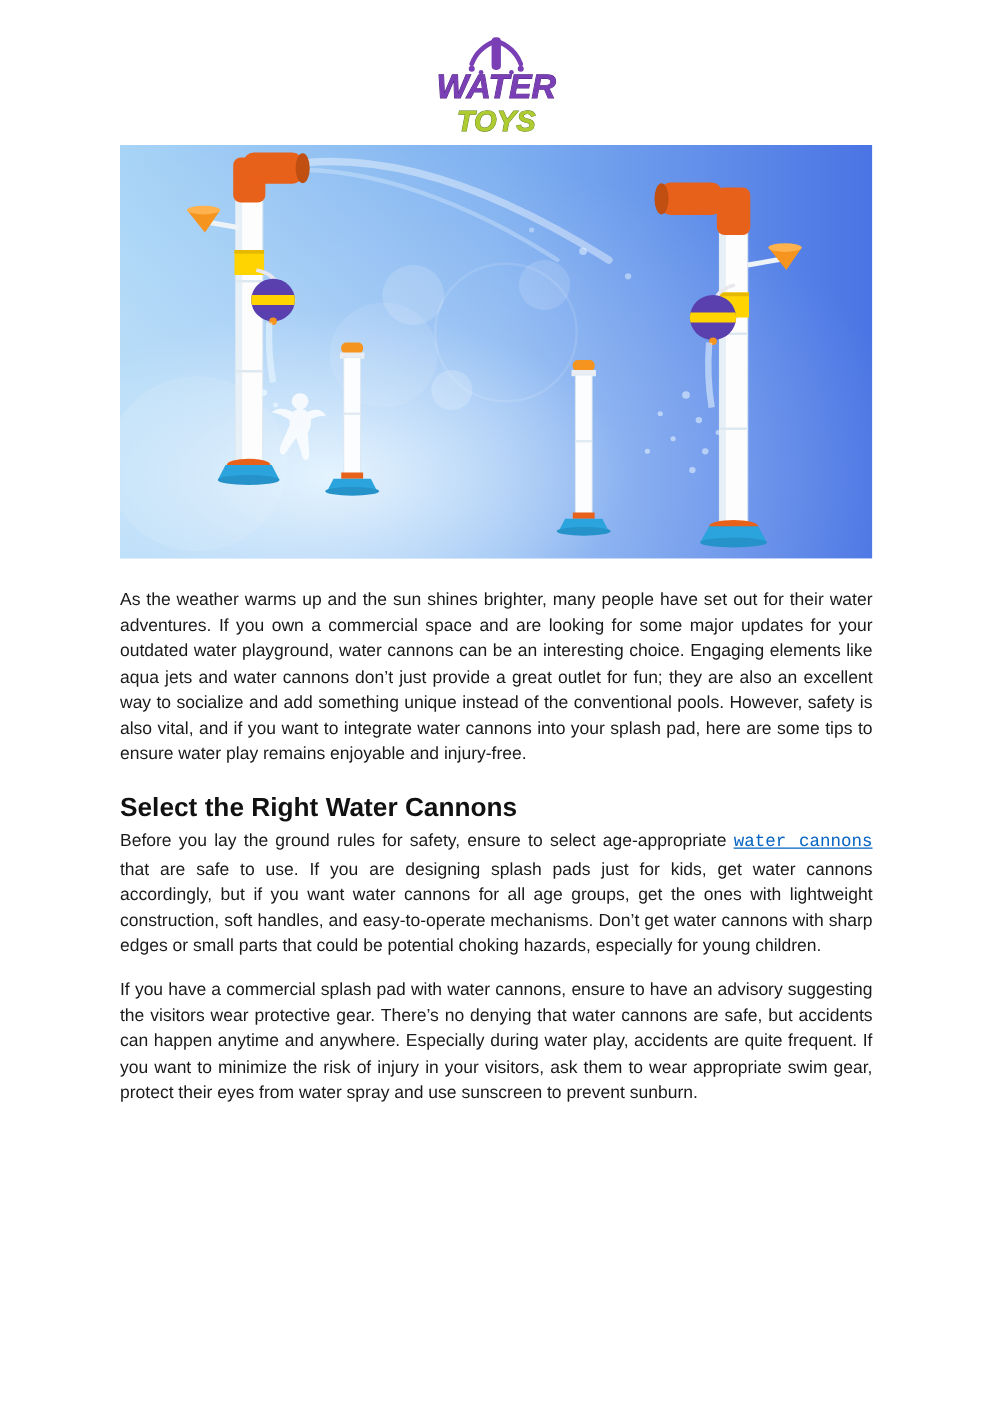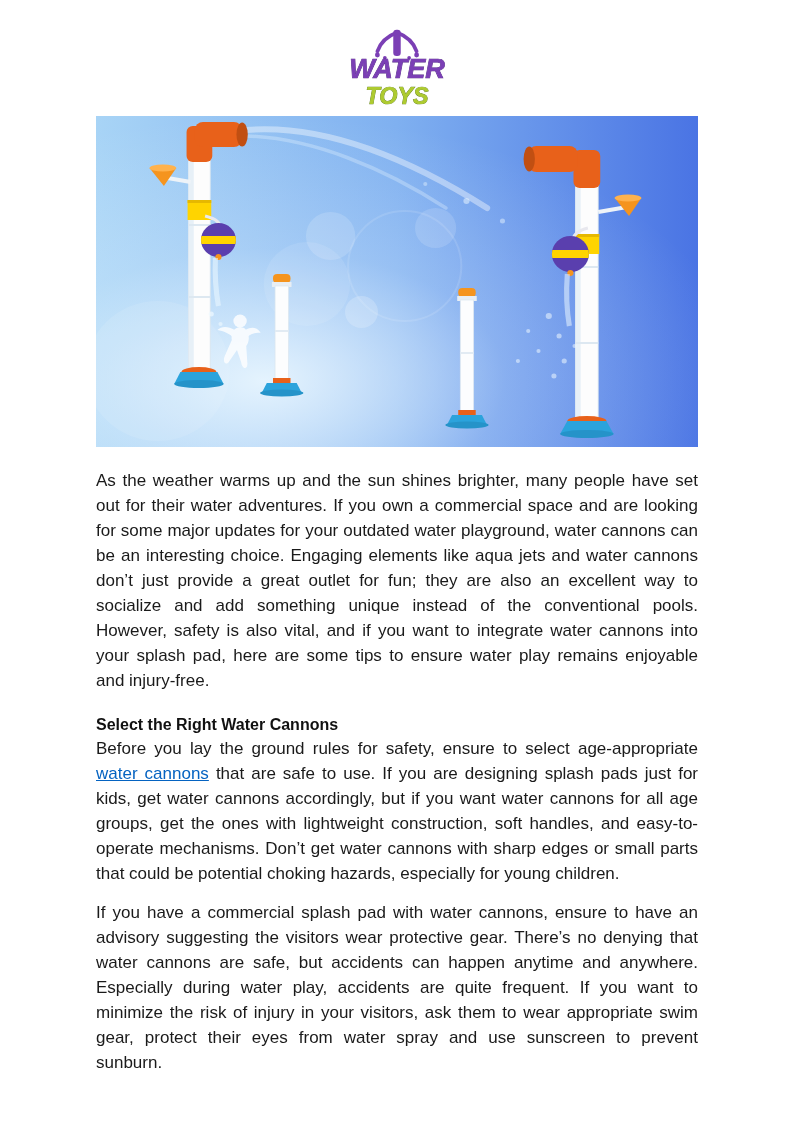--- a/index.html
+++ b/index.html
@@ -18,27 +18,27 @@
     text-align: center; margin: 8px 0 24px 0; color: #111111;
     text-decoration: underline;
     text-underline-offset: 3px;
   }
   .hero {
     width: 100%; height: 331px; margin: 2px 0 22px 0; display: block;
     overflow: hidden;
   }
   .hero svg { display: block; width: 100%; height: 100%; }
   p.body {
-    font-size: 17px; line-height: 1.47; text-align: justify;
+    font-size: 14px; line-height: 1.47; text-align: justify;
     margin: 0 0 14px 0;
   }
   h2.sec {
-    font-size: 16px; font-weight: bold; margin: 22px 0 3px 0; color: #111111;
-  }
-  a.doclink { color: #0563c1; text-decoration: underline; cursor: pointer; }
+    font-size: 21px; font-weight: bold; margin: 22px 0 3px 0; color: #111111;
+  }
+  a.doclink { color: #0563c1; text-decoration: underline; cursor: pointer; font-family: Liberation Mono, monospace; }
 </style>
 </head>
 <body>
 
 <div class="page">
 
   <div class="logo-wrap">
     <svg viewBox="0 0 150 92" width="140" height="86">
 
       <g>

